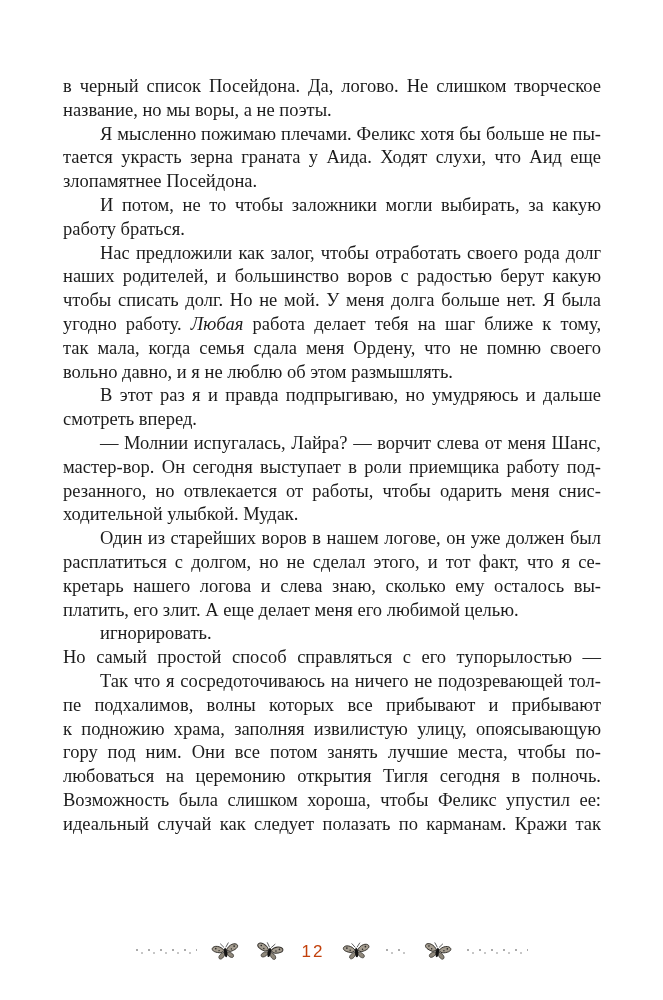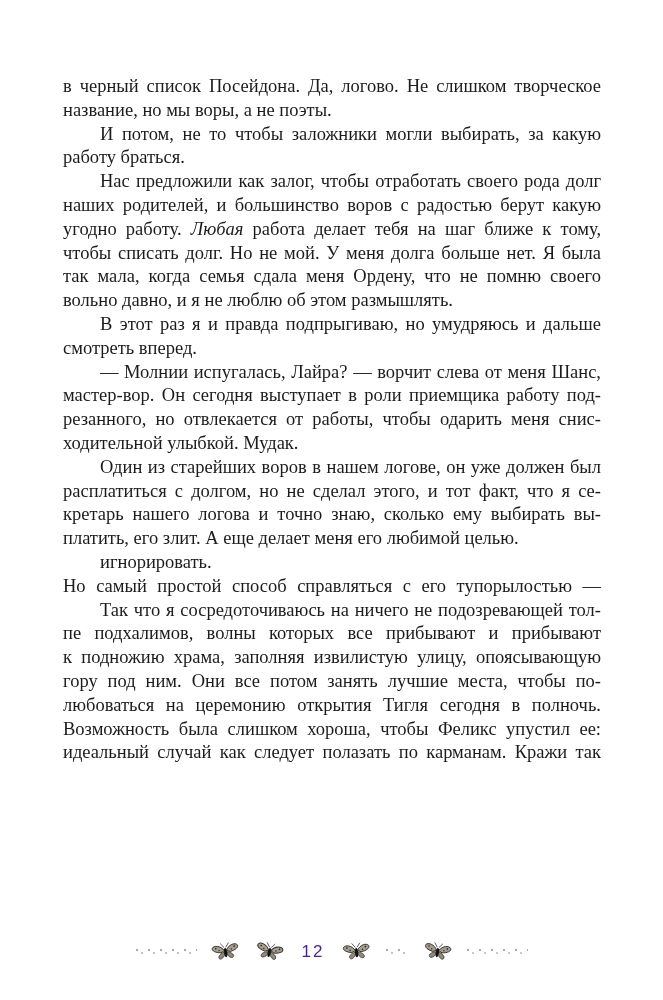--- a/index.html
+++ b/index.html
@@ -48,65 +48,70 @@
       radial-gradient(circle at 2px 2px, #8f8f8f 1.1px, transparent 1.5px),
       radial-gradient(circle at 7px 5px, #b5b5b5 0.9px, transparent 1.3px);
     background-size: 12px 7px;
   }
   .trail.long { width: 62px; }
   .trail.short { width: 24px; }
   .pagenum {
     font-family: "Liberation Sans", sans-serif;
     font-size: 17px;
     letter-spacing: 2px;
-    color: #4c1d95;
+    color: #c2410c;
     margin: 0 4px;
   }
   .bfly { display: inline-block; line-height: 0; }
   .bfly.r1 { transform: rotate(-8deg); }
   .bfly.r2 { transform: rotate(12deg); }
   .bfly.r3 { transform: rotate(-5deg); }
   .bfly.r4 { transform: rotate(9deg); }
 </style>
 </head>
 <body>
 
 <div class="page">
 
   <div class="text-block" id="text-block">
       <div class="para">
         <div class="line">в черный список Посейдона. Да, логово. Не слишком творческое</div>
         <div class="line lastline">название, но мы воры, а не поэты.</div>
       </div>
       <div class="para indent">
+        <div class="line">Я мысленно пожимаю плечами. Феликс хотя бы больше не пы-</div>
+        <div class="line">тается украсть зерна граната у Аида. Ходят слухи, что Аид еще</div>
+        <div class="line lastline">злопамятнее Посейдона.</div>
+      </div>
+      <div class="para indent">
         <div class="line">И потом, не то чтобы заложники могли выбирать, за какую</div>
         <div class="line lastline">работу браться.</div>
       </div>
       <div class="para indent">
         <div class="line">Нас предложили как залог, чтобы отработать своего рода долг</div>
         <div class="line">наших родителей, и большинство воров с радостью берут какую</div>
+        <div class="line">чтобы списать долг. Но не мой. У меня долга больше нет. Я была</div>
         <div class="line"><span>угодно работу. </span><span class="it">Любая</span><span> работа делает тебя на шаг ближе к тому,</span></div>
-        <div class="line">чтобы списать долг. Но не мой. У меня долга больше нет. Я была</div>
         <div class="line">так мала, когда семья сдала меня Ордену, что не помню своего</div>
         <div class="line lastline">вольно давно, и я не люблю об этом размышлять.</div>
       </div>
       <div class="para indent">
         <div class="line">В этот раз я и правда подпрыгиваю, но умудряюсь и дальше</div>
         <div class="line lastline">смотреть вперед.</div>
       </div>
       <div class="para indent">
         <div class="line">— Молнии испугалась, Лайра? — ворчит слева от меня Шанс,</div>
         <div class="line">мастер-вор. Он сегодня выступает в роли приемщика работу под-</div>
         <div class="line">резанного, но отвлекается от работы, чтобы одарить меня снис-</div>
         <div class="line lastline">ходительной улыбкой. Мудак.</div>
       </div>
       <div class="para indent">
         <div class="line">Один из старейших воров в нашем логове, он уже должен был</div>
         <div class="line">расплатиться с долгом, но не сделал этого, и тот факт, что я се-</div>
-        <div class="line">кретарь нашего логова и точно знаю, сколько ему выбирать вы-</div>
+        <div class="line">кретарь нашего логова и слева знаю, сколько ему осталось вы-</div>
         <div class="line lastline">платить, его злит. А еще делает меня его любимой целью.</div>
       </div>
       <div class="para indent">
         <div class="line lastline">игнорировать.</div>
         <div class="line">Но самый простой способ справляться с его тупорылостью —</div>
       </div>
       <div class="para indent">
         <div class="line">Так что я сосредоточиваюсь на ничего не подозревающей тол-</div>
         <div class="line">пе подхалимов, волны которых все прибывают и прибывают</div>
         <div class="line">к подножию храма, заполняя извилистую улицу, опоясывающую</div>

